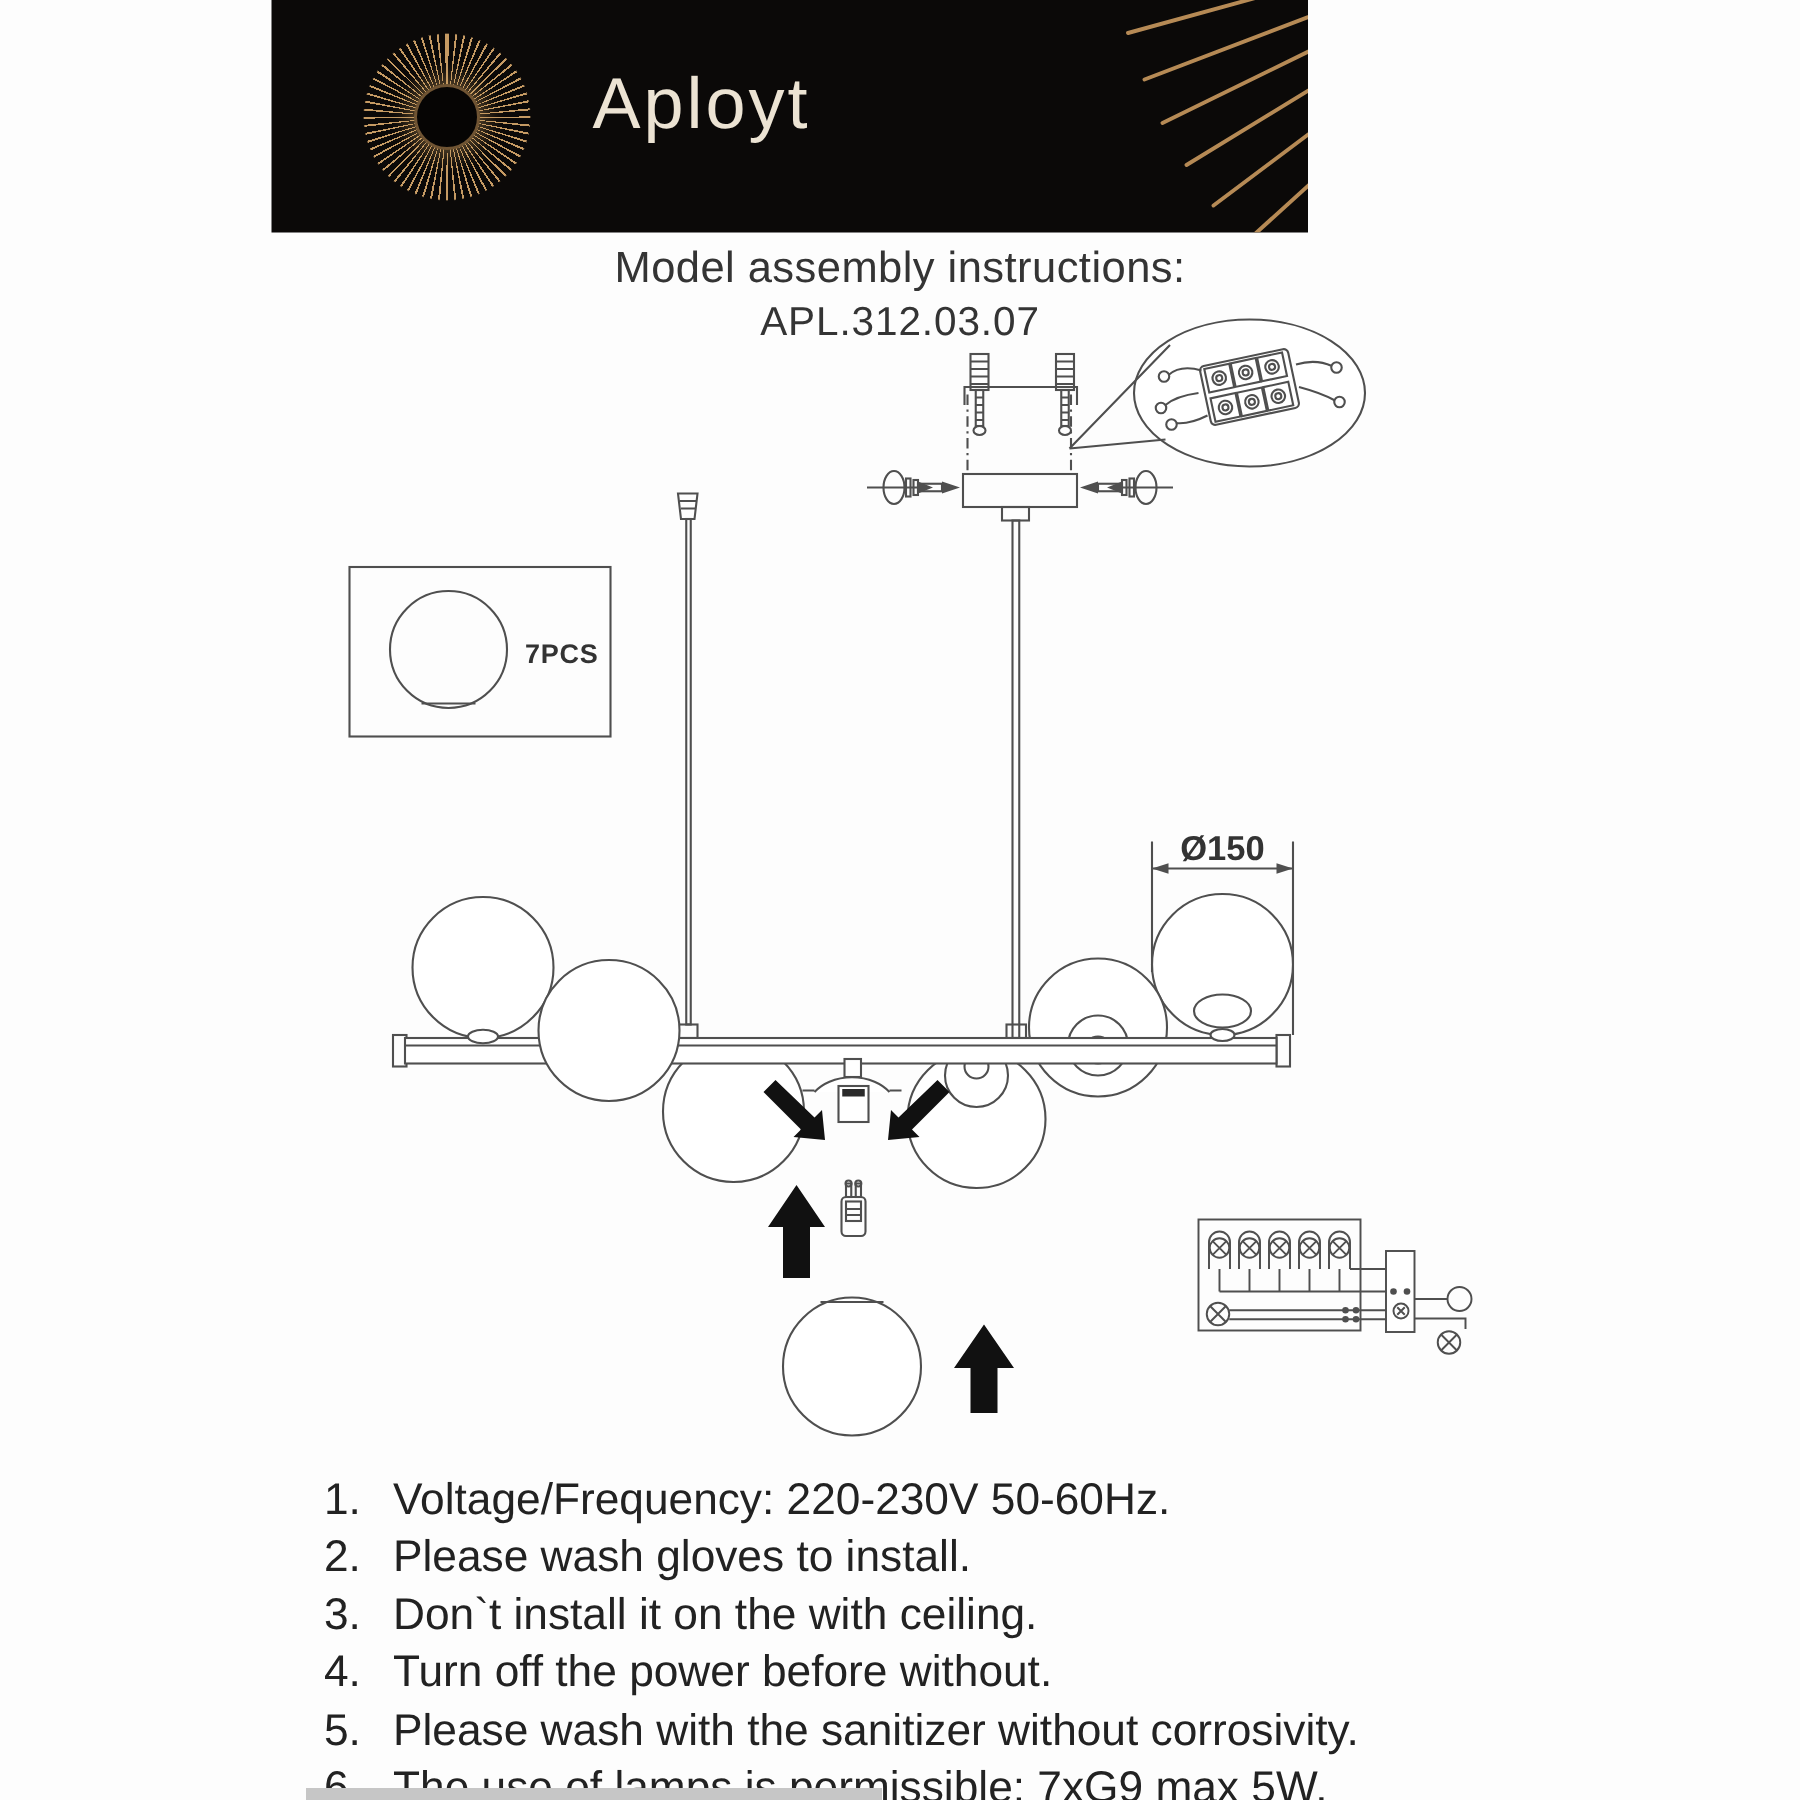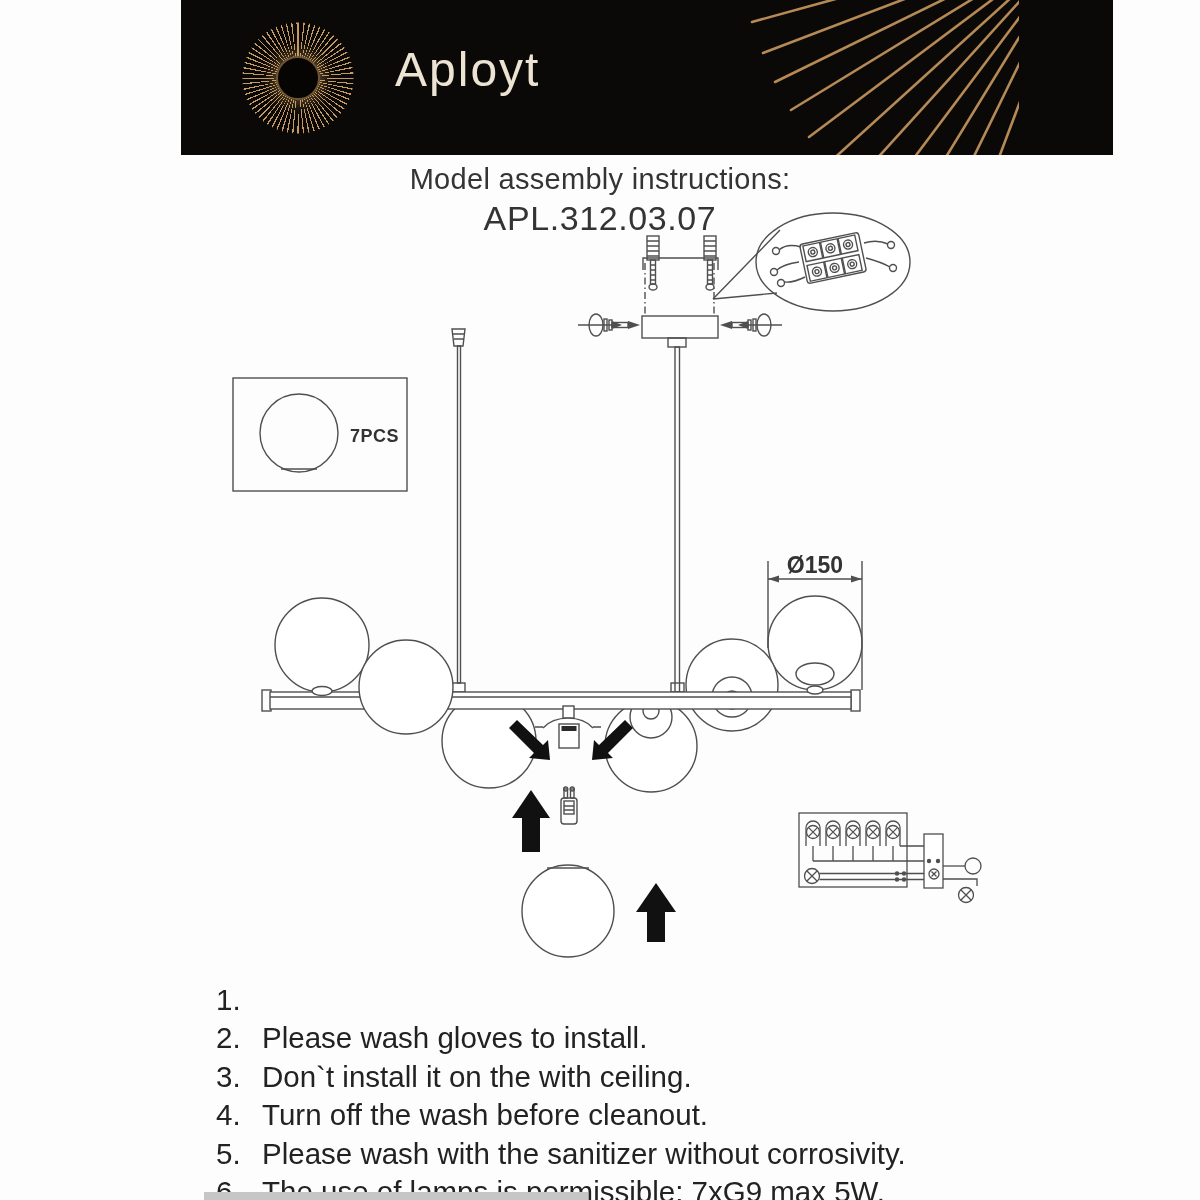--- a/index.html
+++ b/index.html
@@ -1,37 +1,37 @@
 <!DOCTYPE html>
 <html><head>
 <meta charset="utf-8">
 <style>
   html,body { margin:0; padding:0; background:#ffffff; }
   .page {
     position:relative; width:1200px; height:1200px; background:#fdfdfd;
     overflow:hidden; font-family:"Liberation Sans",sans-serif;
   }
   
-  .banner { position:absolute; left:181px; top:0; width:932px; height:155px;
+  .banner { position:absolute; left:181px; top:0; width:691px; height:155px;
     background:#0b0908; overflow:hidden; }
   .sunburst-wrap { position:absolute; left:58px; top:19px; width:118px; height:118px; }
   .sunburst { position:absolute; inset:0; border-radius:50%;
     background:repeating-conic-gradient(#c59a63 0deg 1.4deg, rgba(0,0,0,0) 1.4deg 5.6deg);
     -webkit-mask:radial-gradient(circle closest-side, transparent 0 21px, #000 22px 55px, transparent 56px);
     mask:radial-gradient(circle closest-side, transparent 0 21px, #000 22px 55px, transparent 56px); }
   .sunburst-core { position:absolute; left:50%; top:50%; width:40px; height:40px;
     margin:-22px 0 0 -22px; border-radius:50%; background:#060504;
     border:2px solid #6f5433; box-shadow:0 0 14px 4px rgba(205,160,95,.45); }
   .brand { position:absolute; left:214px; top:42px; font-size:48px; color:#ece3d3;
     letter-spacing:2px; }
   .rays { position:absolute; left:0; top:0; width:838px; height:155px; }
   
   .title-block { position:absolute; left:0; top:163px; width:1200px; text-align:center; color:#343434; }
   .title-line { font-size:29px; letter-spacing:.3px; }
-  .model-line { font-size:34px; margin-top:3px; letter-spacing:.6px; }
+  .model-line { font-size:27px; margin-top:3px; letter-spacing:.6px; }
   
   .drawing { position:absolute; left:0; top:0; width:1200px; height:1200px; }
   .drawing text { font-family:"Liberation Sans",sans-serif; fill:#333; stroke:none; }
   
   .instructions { position:absolute; left:216px; top:981px; color:#222; font-size:29.5px; }
   .inst-row { display:flex; line-height:38.4px; }
   .inst-num { width:46px; flex:none; }
   .scan-strip { position:absolute; left:204px; top:1192px; width:384px; height:8px; background:#c6c6c6; }
 </style>
 </head>
@@ -270,32 +270,33 @@
         <circle cx="966" cy="895" r="7.5"></circle>
         <path d="M 960.7,889.7 L 971.3,900.3 M 960.7,900.3 L 971.3,889.7"></path>
       </g>
 
     </g>
   </svg>
 
   <div class="instructions">
     <div class="inst-row">
       <span class="inst-num">1.</span>
+      <span class="inst-text">Voltage/Frequency: 220-230V 50-60Hz.</span>
     </div>
     <div class="inst-row">
       <span class="inst-num">2.</span>
       <span class="inst-text">Please wash gloves to install.</span>
     </div>
     <div class="inst-row">
       <span class="inst-num">3.</span>
       <span class="inst-text">Don`t install it on the with ceiling.</span>
     </div>
     <div class="inst-row">
       <span class="inst-num">4.</span>
-      <span class="inst-text">Turn off the wash before cleanout.</span>
+      <span class="inst-text">Turn off the power before without.</span>
     </div>
     <div class="inst-row">
       <span class="inst-num">5.</span>
       <span class="inst-text">Please wash with the sanitizer without corrosivity.</span>
     </div>
     <div class="inst-row">
       <span class="inst-num">6.</span>
       <span class="inst-text">The use of lamps is permissible: 7xG9 max 5W.</span>
     </div>
   </div>

